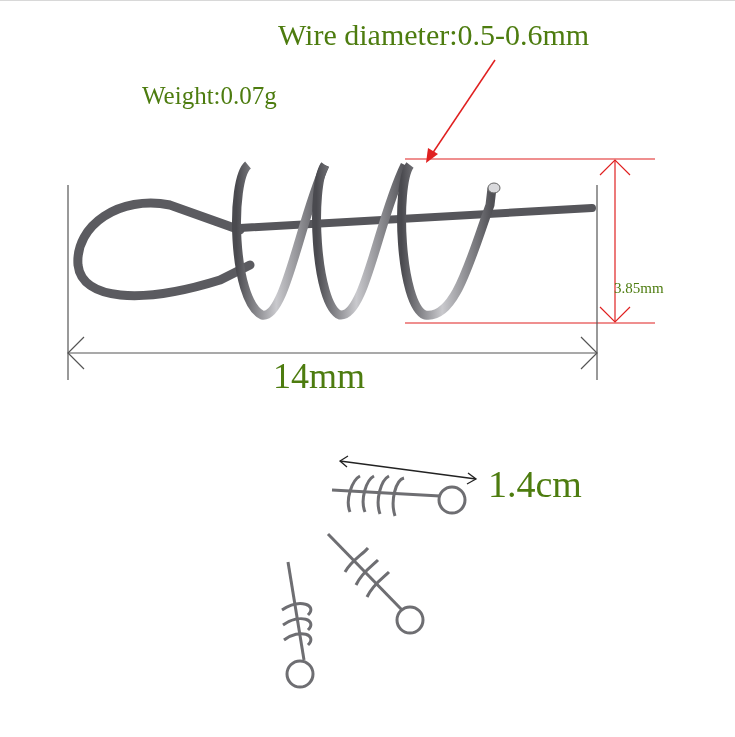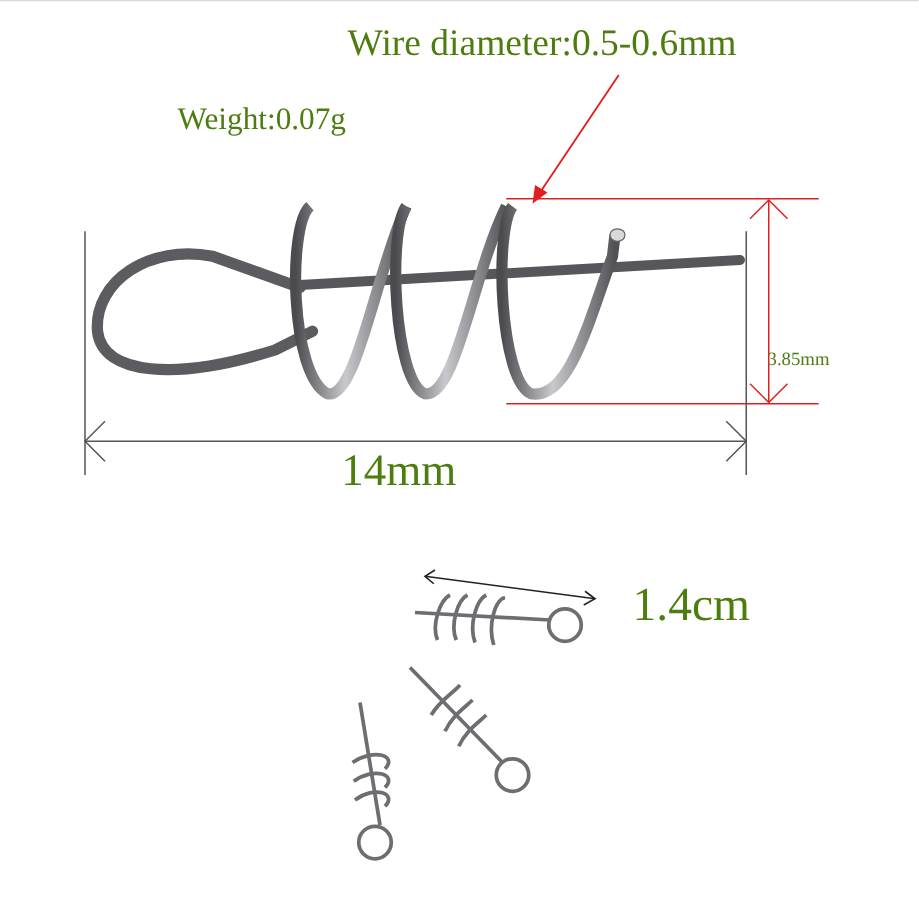--- a/index.html
+++ b/index.html
@@ -3,21 +3,21 @@
 <meta charset="utf-8">
 <style>
   html, body { margin: 0; padding: 0; background: #ffffff; }
   body { width: 735px; height: 737px; position: relative; overflow: hidden; font-family: "Liberation Serif", "DejaVu Serif", serif; color: #111; }
   .topline { position: absolute; left: 0; top: 0; width: 735px; height: 1px; background: #d8d8d8; }
   .label { position: absolute; white-space: nowrap; color: #4d7c0f; }
   .wire-label { left: 278px; top: 18px; font-size: 30px; }
   .weight-label { left: 142px; top: 82px; font-size: 25px; font-family: Liberation Serif, serif; }
   .height-label { left: 614px; top: 233px; font-size: 15px; margin-top: 47px; }
   .length-label { left: 273px; top: 355px; font-size: 36px; font-family: Liberation Serif, serif; }
-  .small-length-label { left: 488px; top: 462px; font-size: 38px; margin-left: 18px; }
+  .small-length-label { left: 488px; top: 462px; font-size: 38px; }
   svg.layer { position: absolute; left: 0; top: 0; }
 </style>
 </head>
 <body>
 
 <div class="topline"></div>
 
 <svg class="layer" width="735" height="737" viewBox="0 0 735 737">
   <defs>
     <linearGradient id="metal" x1="0" y1="0" x2="1" y2="0">

